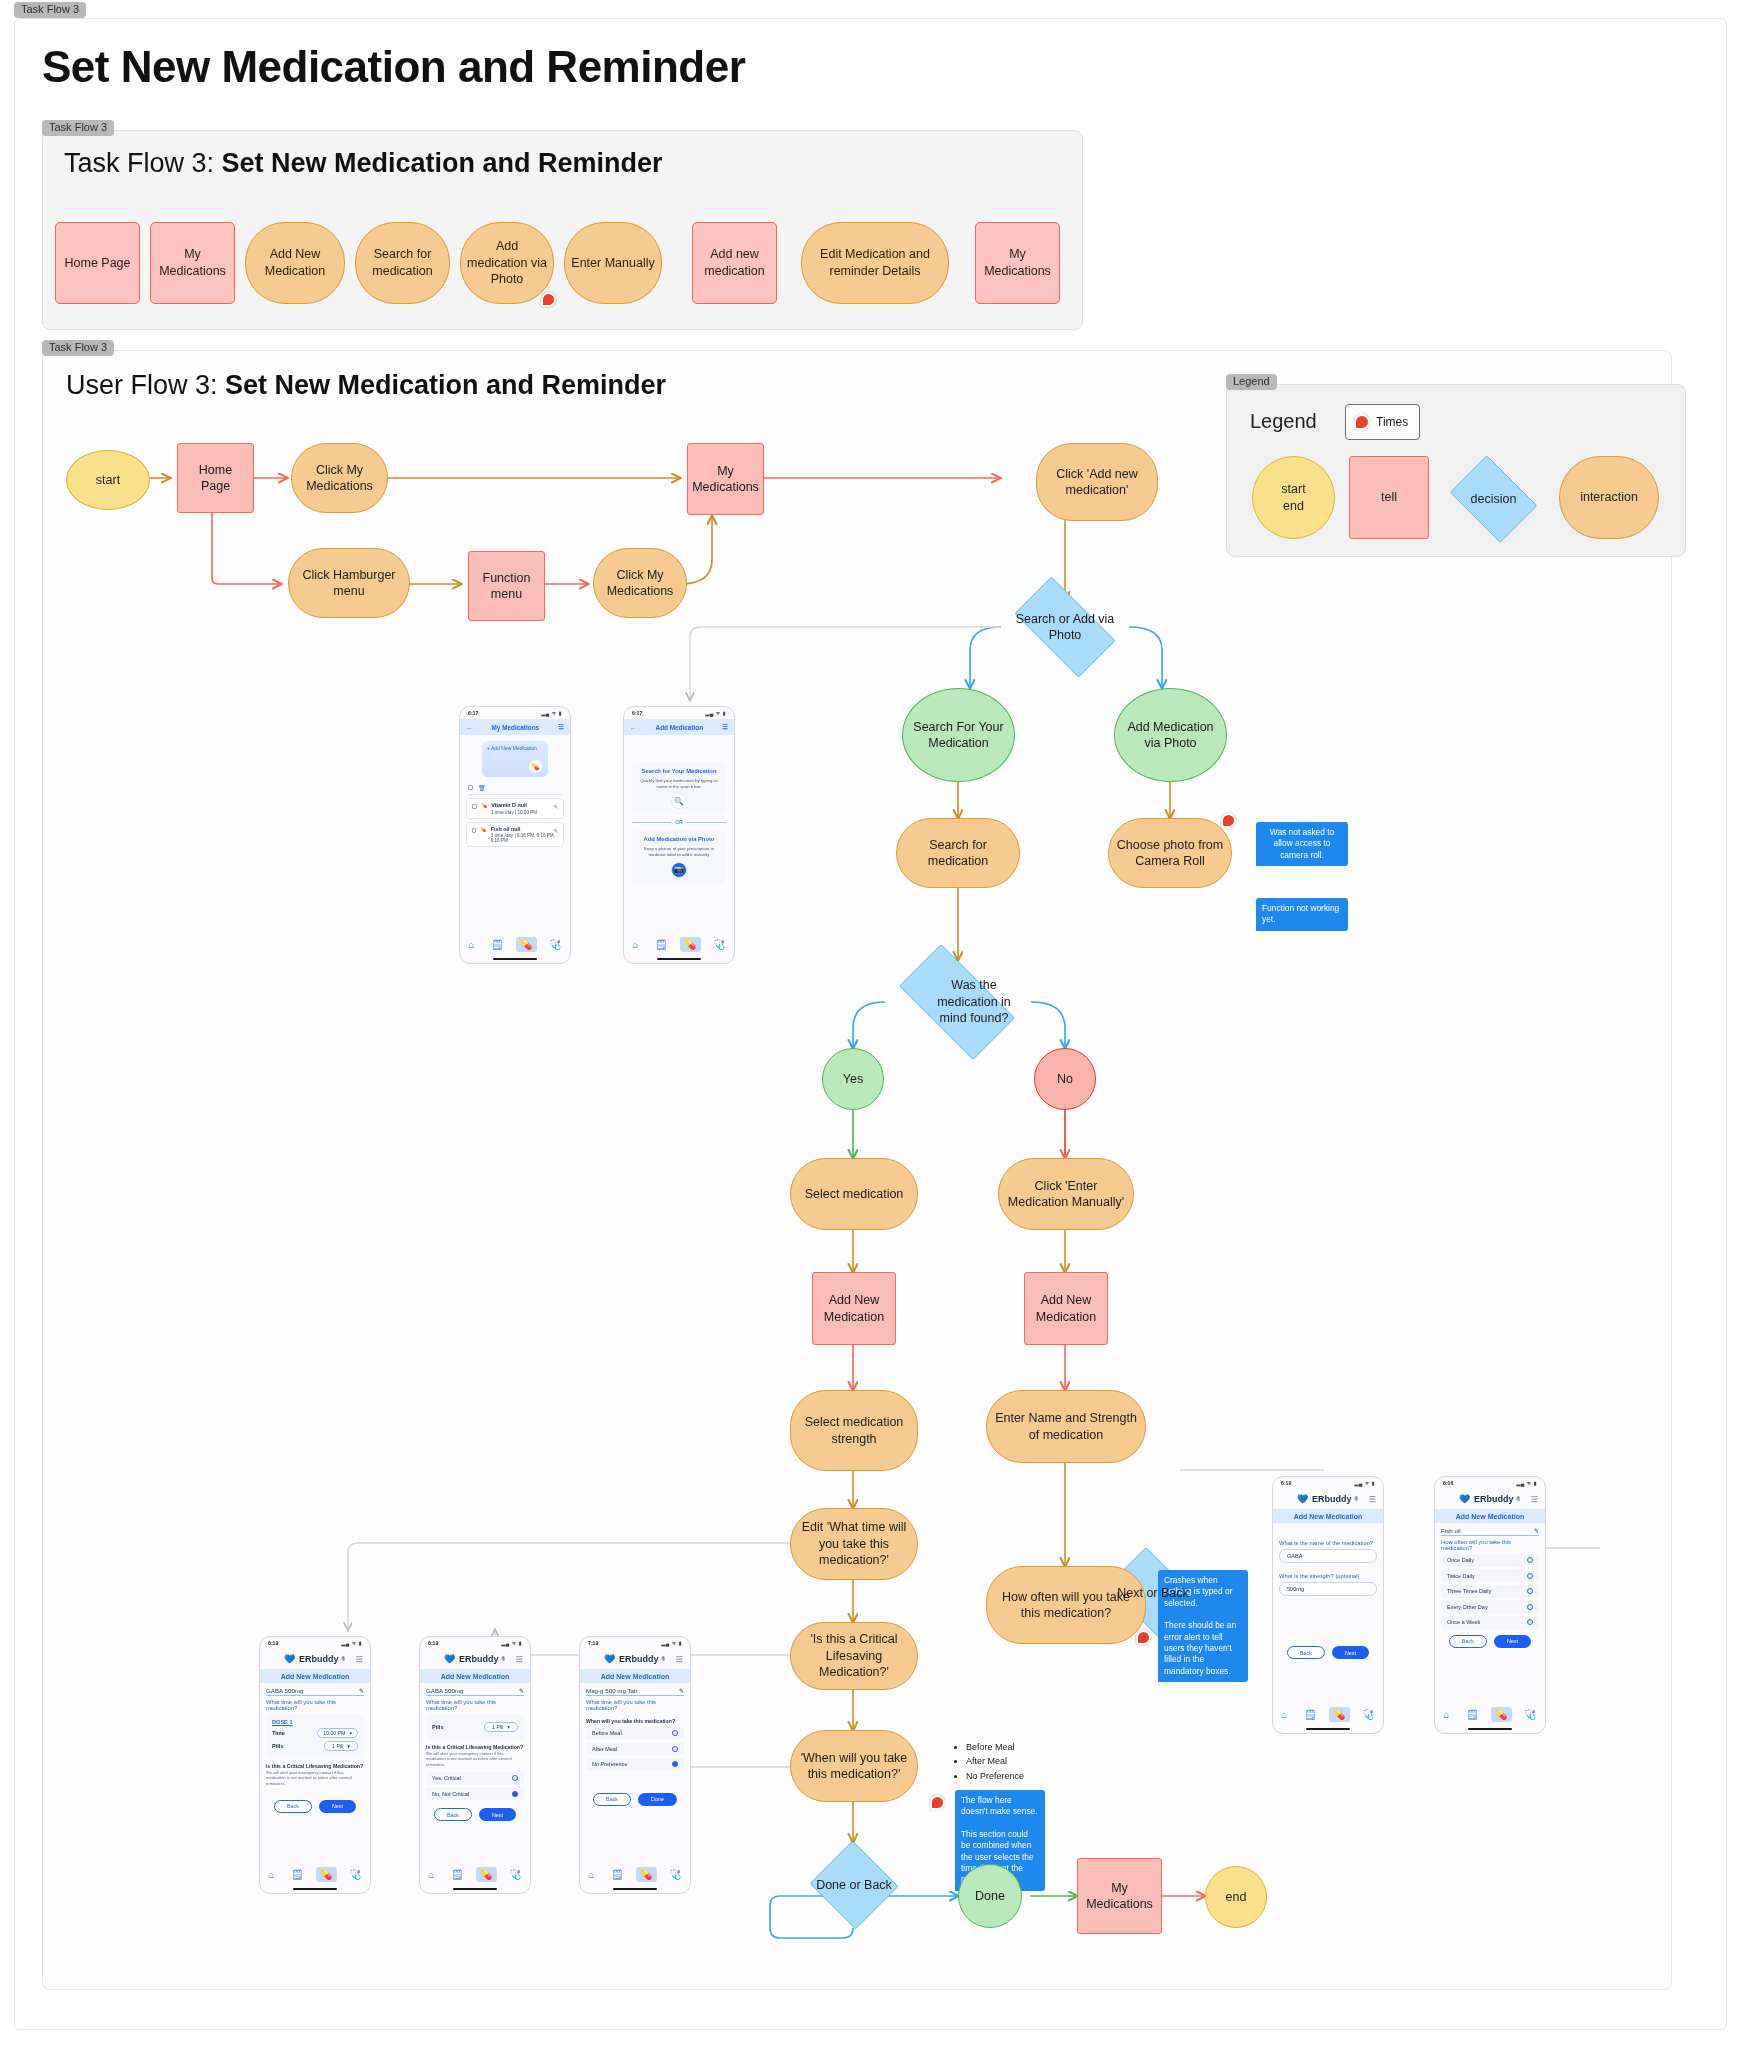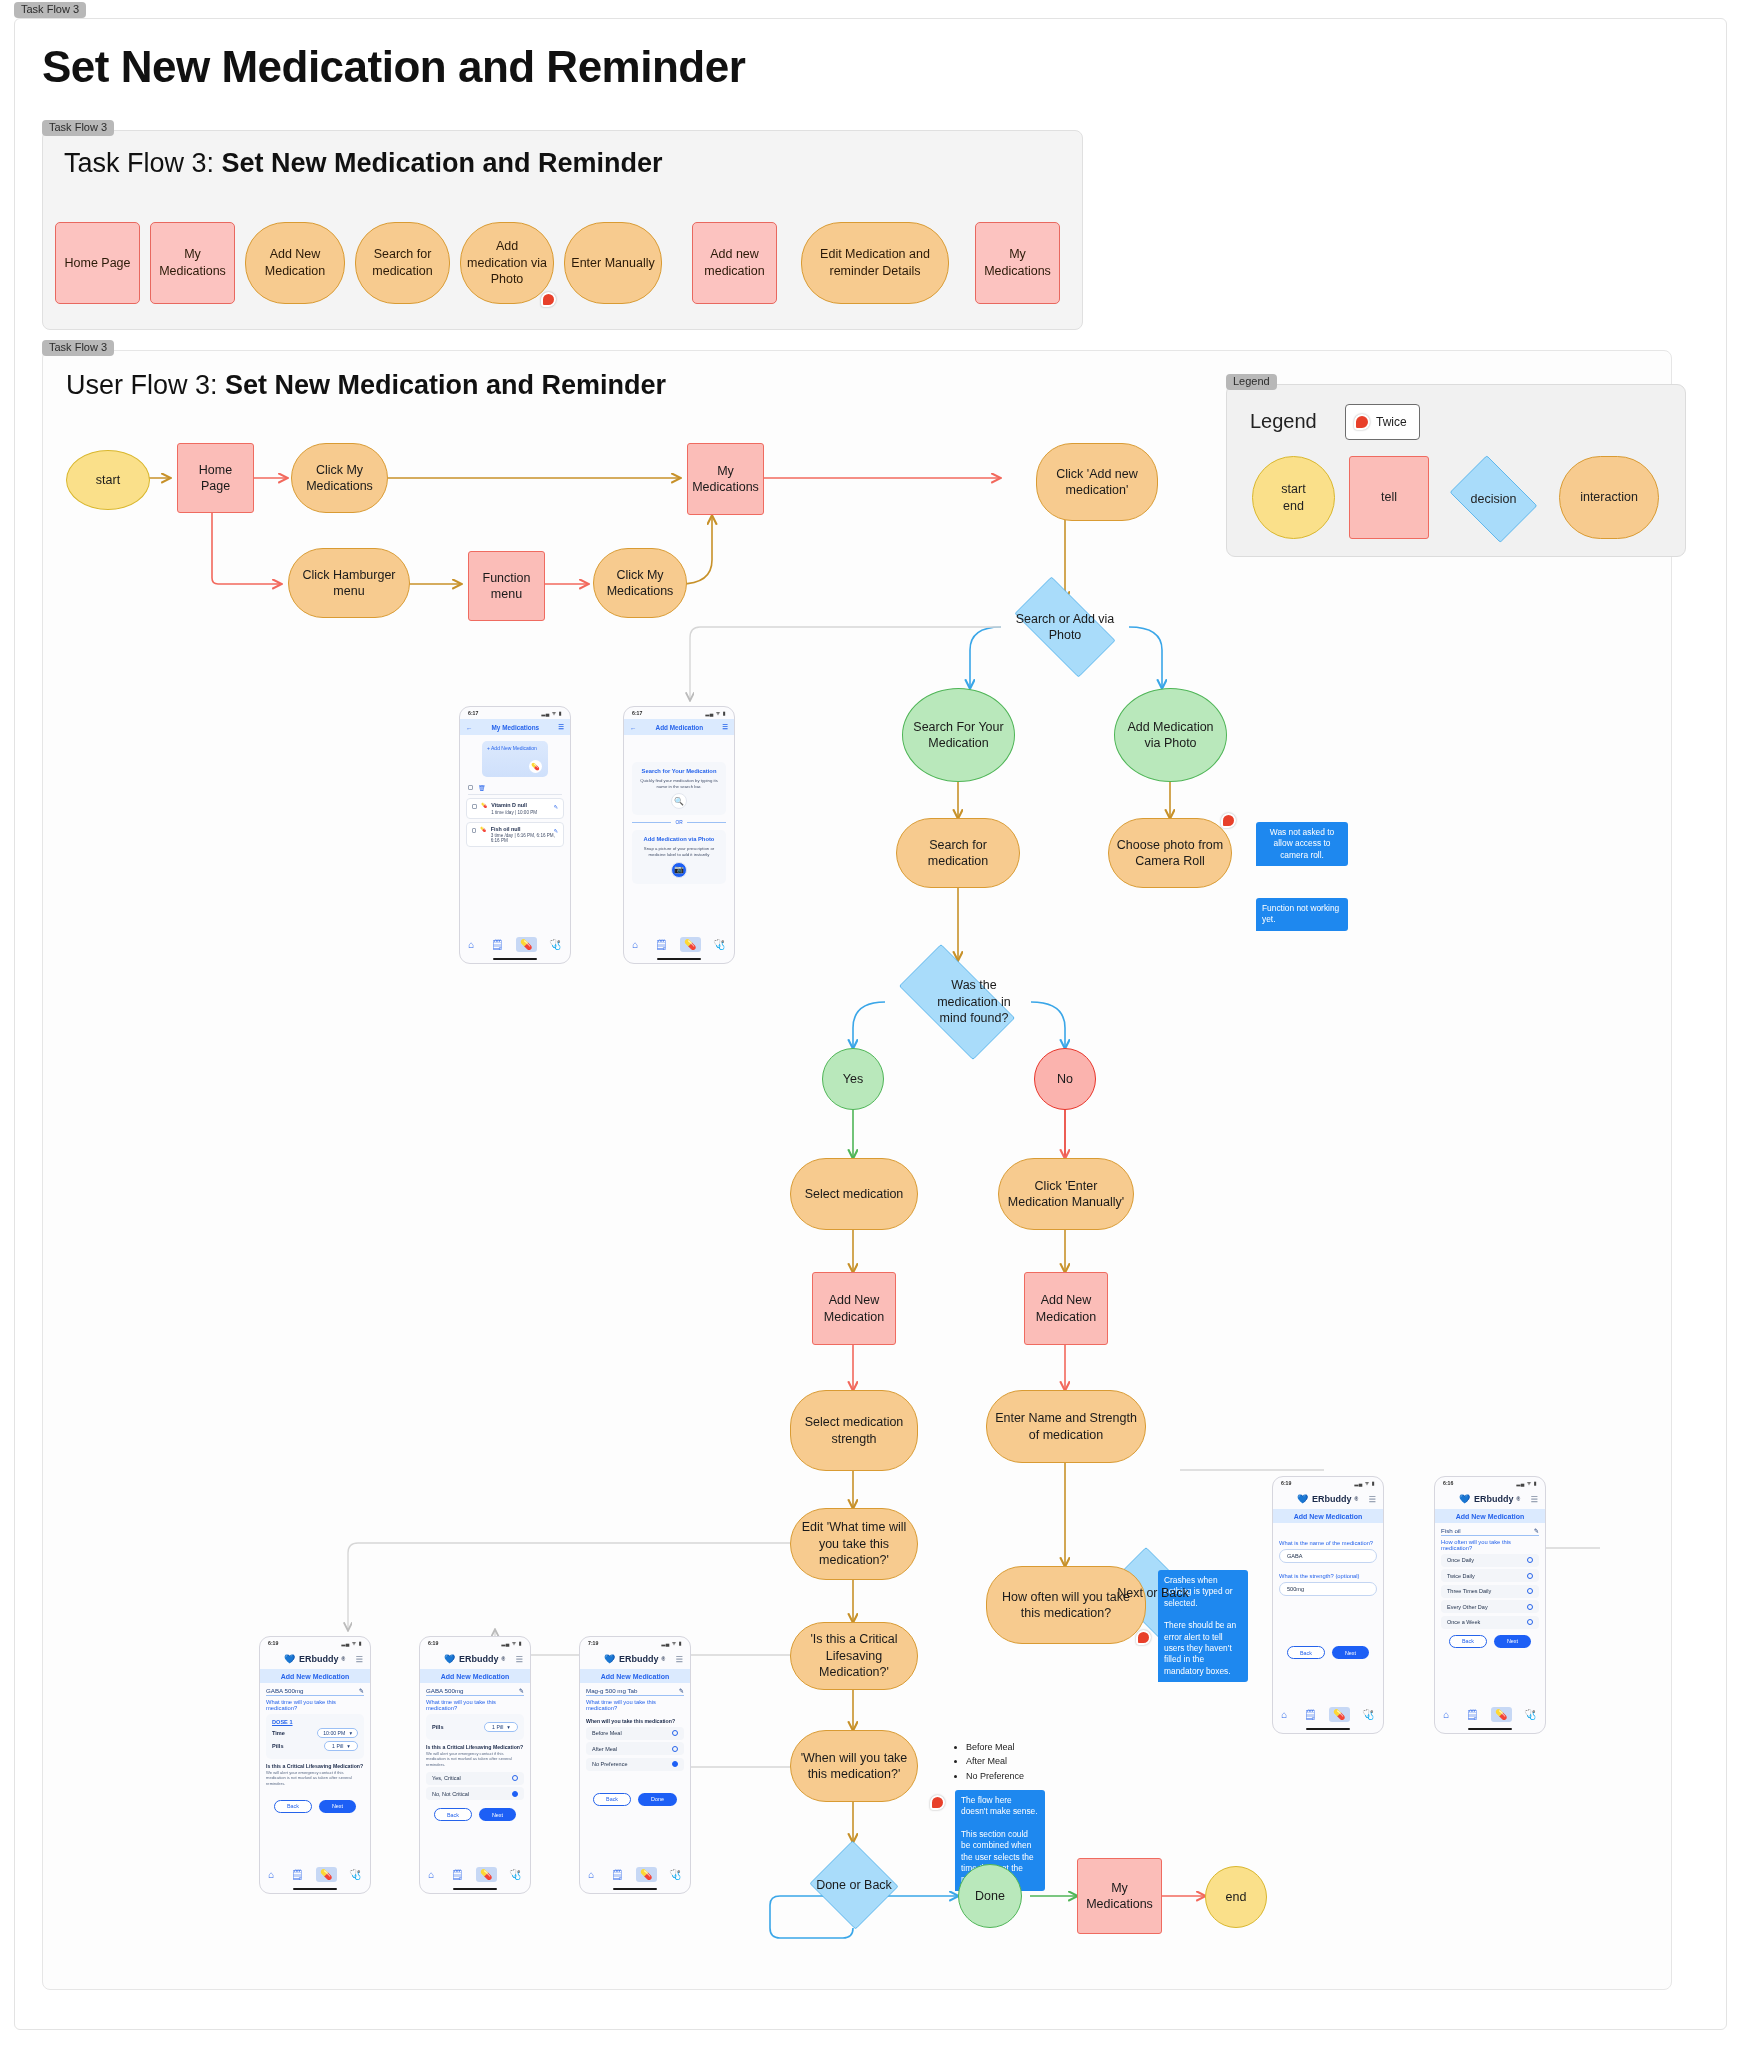--- a/index.html
+++ b/index.html
@@ -302,21 +302,21 @@
 <div class="frame-tag" style="left:42px; top:340px;">Task Flow 3</div>
 <div id="userflow-heading">
   <span>User Flow 3: </span><b>Set New Medication and Reminder</b>
 </div>
 
 <div id="legend-box"></div>
 <div class="frame-tag" style="left:1226px; top:374px;">Legend</div>
 <div id="legend-title">Legend</div>
 <div id="legend-error-chip">
   <span class="err-dot"></span>
-  <span>Twice</span>
+  <span>Times</span>
 </div>
 <div class="lg-shape" id="lg-startend">
     <span style="white-space:pre-line;">start
 end</span>
   </div>
 <div class="lg-shape" id="lg-page">
     <span>tell</span>
   </div>
 <div class="lg-shape" id="lg-decision">
     <div class="dm"></div>

